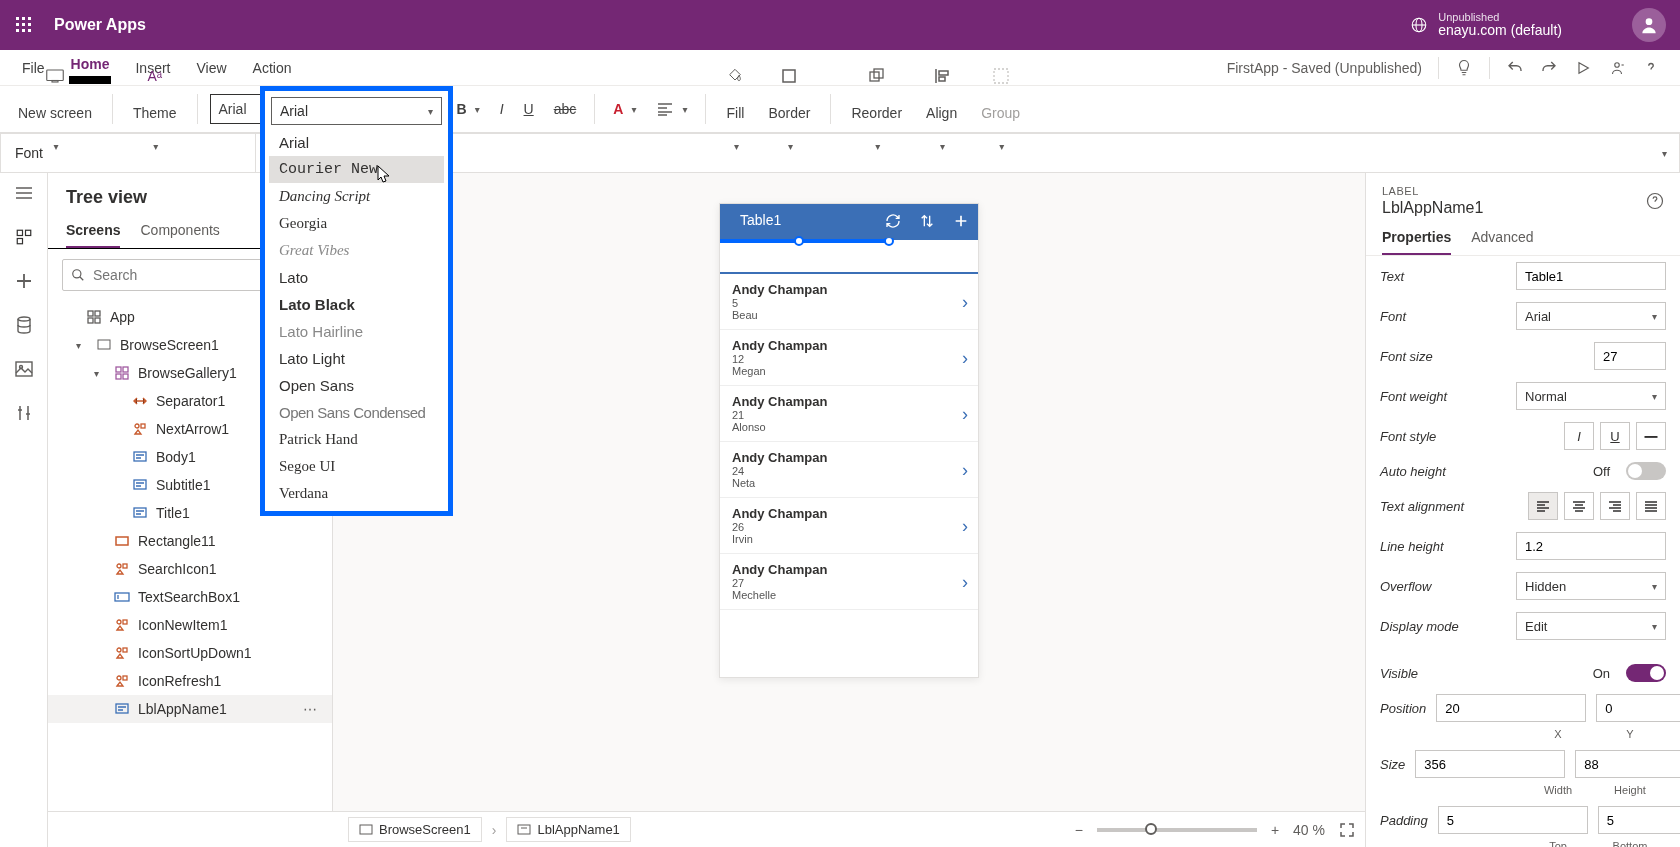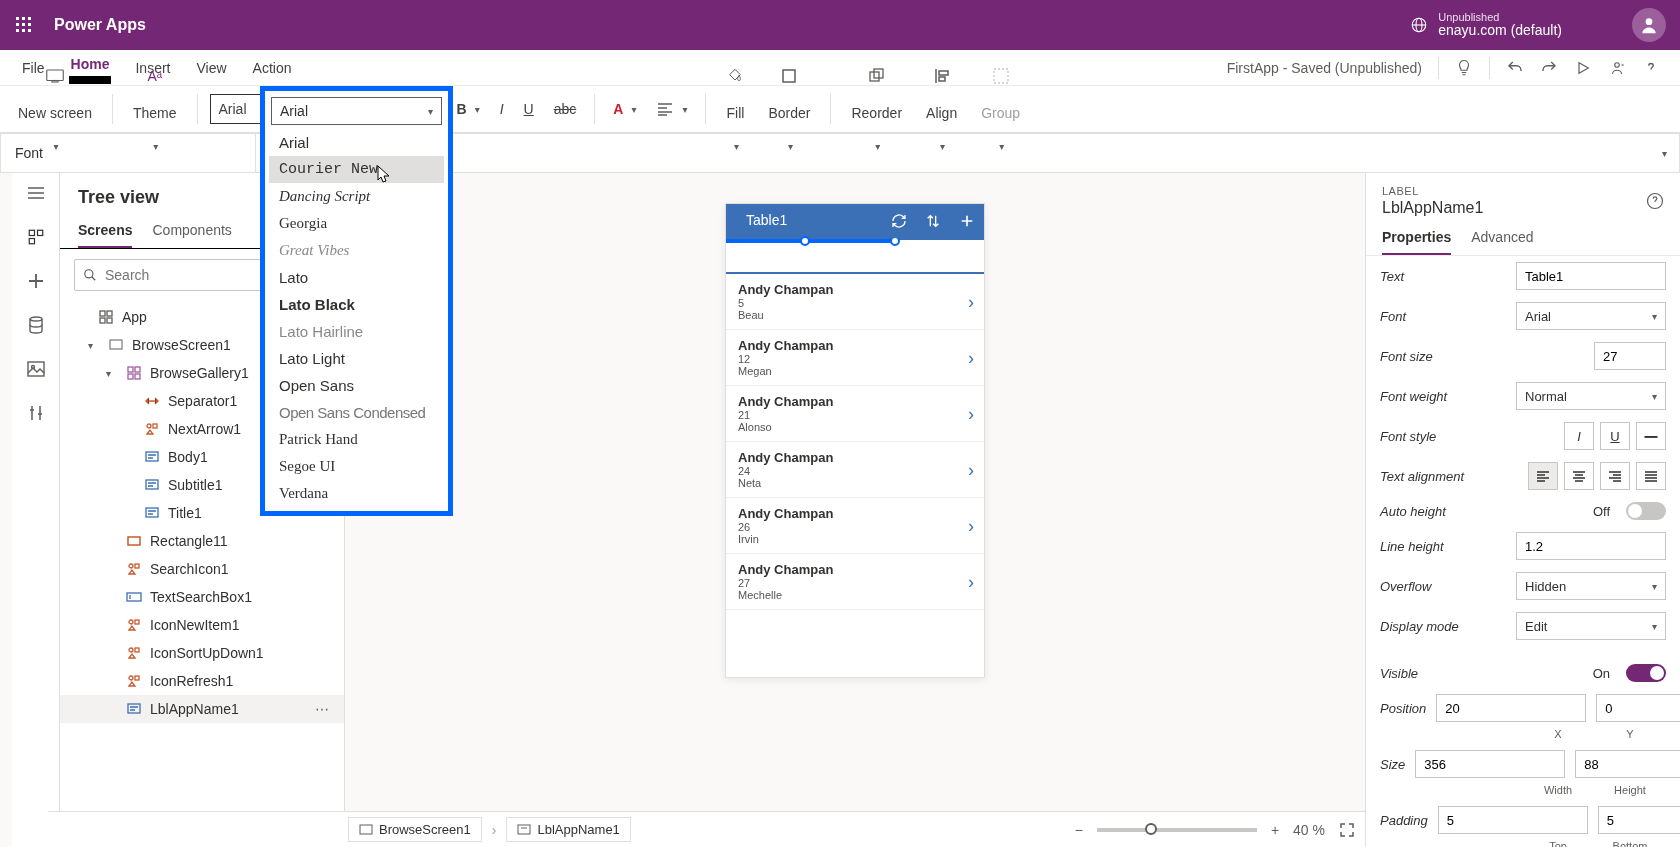--- a/index.html
+++ b/index.html
@@ -34,21 +34,21 @@
   .font-select { width: 160px; height: 30px; border:1px solid #323130; padding: 0 8px; display:flex; align-items:center; justify-content:space-between; background:#fff; }
   .size-select { width: 48px; height: 30px; border:1px solid #c8c6c4; padding: 0 6px; display:flex; align-items:center; justify-content:space-between;}
   .disabled { color:#a19f9d;justify-content:flex-end; }
 
   
   .formula-row { height: 40px; display:flex; align-items:center; background:#fff; }
   .property-dd { width: 255px; height: 40px; border:1px solid #e1dfdd; border-right:none; padding:0 14px; display:flex; align-items:center; color:#323130;}
   .fx-area { flex:1; border:1px solid #e1dfdd; height:40px; display:flex; align-items:center; padding:0 12px; font-family: Consolas, monospace; }
 
   
-  .main { display:flex; height: calc(847px - 50px - 36px - 46px - 40px); position:relative; background:#d946ef;margin-left:12px;}
+  .main { display:flex; height: calc(847px - 50px - 36px - 46px - 40px); position:relative; background:#d946ef;}
 
   .rail { width: 48px; background:#fff; border-right:1px solid #e1dfdd; display:flex; flex-direction:column; align-items:center; padding-top:10px; gap:24px;}
   .rail .ri { width:20px; height:20px; display:flex; align-items:center; justify-content:center; cursor:pointer; color:#605e5c;}
 
   .tree-panel { width: 285px; background:#fff; border-right:1px solid #e1dfdd; display:flex; flex-direction:column; overflow:hidden;}
   .tree-head { padding: 14px 18px 6px; font-size:18px; font-weight:600; color:#323130;}
   .tree-tabs { display:flex; gap:20px; padding: 0 18px; border-bottom:1px solid #000000;}
   .tree-tabs .tt { padding:8px 0; font-size:14px; cursor:pointer; color:#605e5c;}
   .tree-tabs .tt.active { color:#323130; border-bottom:2px solid #742774; font-weight:600;}
   .tree-search { margin:10px 14px; height:32px; border:1px solid #c8c6c4; border-radius:2px; display:flex; align-items:center; padding:0 8px; gap:8px; color:#605e5c;}
@@ -667,20 +667,28 @@
         <span class="segbtn">
             <span style="text-decoration:underline">U</span>
           </span>
         <span class="segbtn">
             <span style="text-decoration:line-through">—</span>
           </span>
       </div>
       </div>
 
     <div class="prop-row">
+        <span class="plabel">Auto height</span>
+      <span style="font-size:13px;margin-right:6px">Off</span>
+      <span class="toggle">
+          <span class="knob"></span>
+        </span>
+      </div>
+
+    <div class="prop-row">
         <span class="plabel">Text alignment</span>
       <div class="seggroup">
         <span class="segbtn active">
             <svg width="14" height="12" stroke="#323130" stroke-width="1.5">
               <path d="M1 2h12M1 5h8M1 8h12M1 11h8"></path>
             </svg>
           </span>
         <span class="segbtn">
             <svg width="14" height="12" stroke="#323130" stroke-width="1.5">
               <path d="M1 2h12M3 5h8M1 8h12M3 11h8"></path>
@@ -690,28 +698,20 @@
             <svg width="14" height="12" stroke="#323130" stroke-width="1.5">
               <path d="M1 2h12M5 5h8M1 8h12M5 11h8"></path>
             </svg>
           </span>
         <span class="segbtn">
             <svg width="14" height="12" stroke="#323130" stroke-width="1.5">
               <path d="M1 2h12M1 5h12M1 8h12M1 11h12"></path>
             </svg>
           </span>
       </div>
-      </div>
-
-    <div class="prop-row">
-        <span class="plabel">Auto height</span>
-      <span style="font-size:13px;margin-right:6px">Off</span>
-      <span class="toggle">
-          <span class="knob"></span>
-        </span>
       </div>
 
     <div class="prop-row">
         <span class="plabel">Line height</span>
       <input type="text" value="1.2" style="">
       </div>
 
     <div class="prop-row">
         <span class="plabel">Overflow</span>
       <div class="selectbox">

